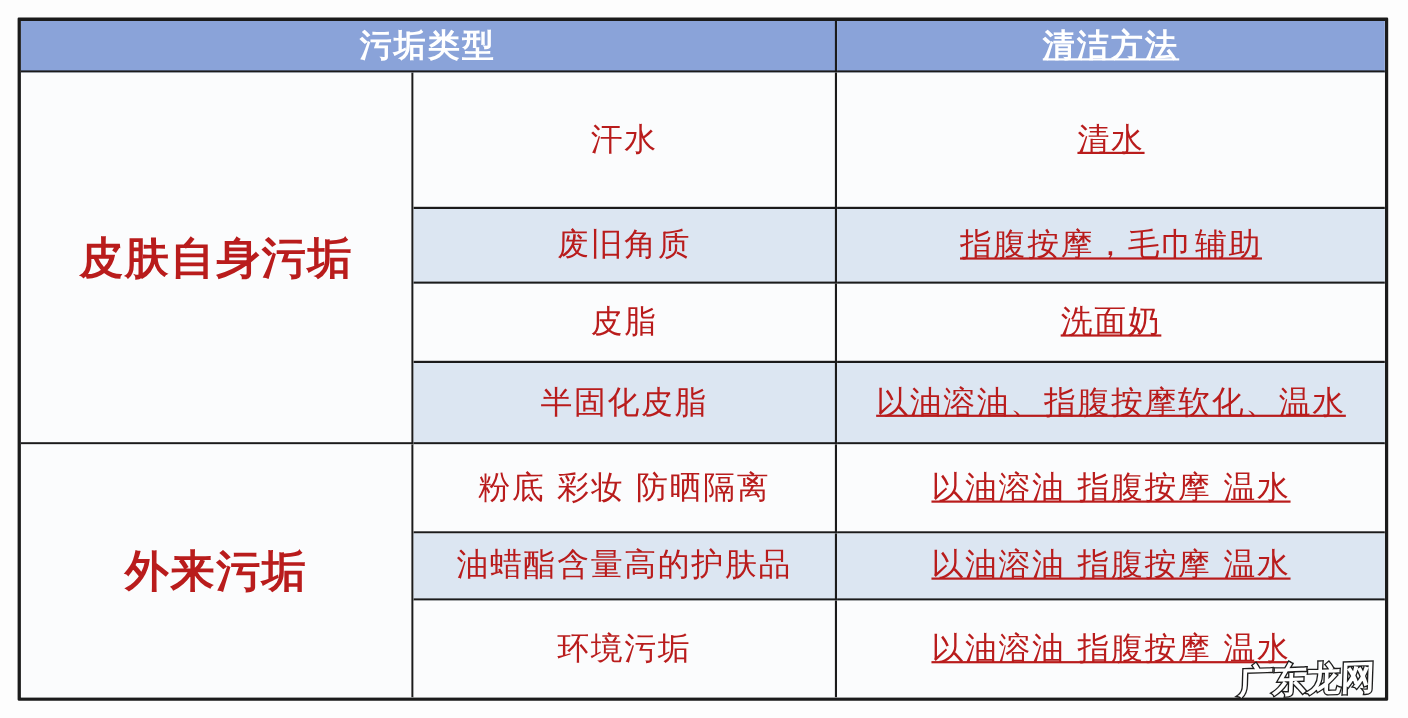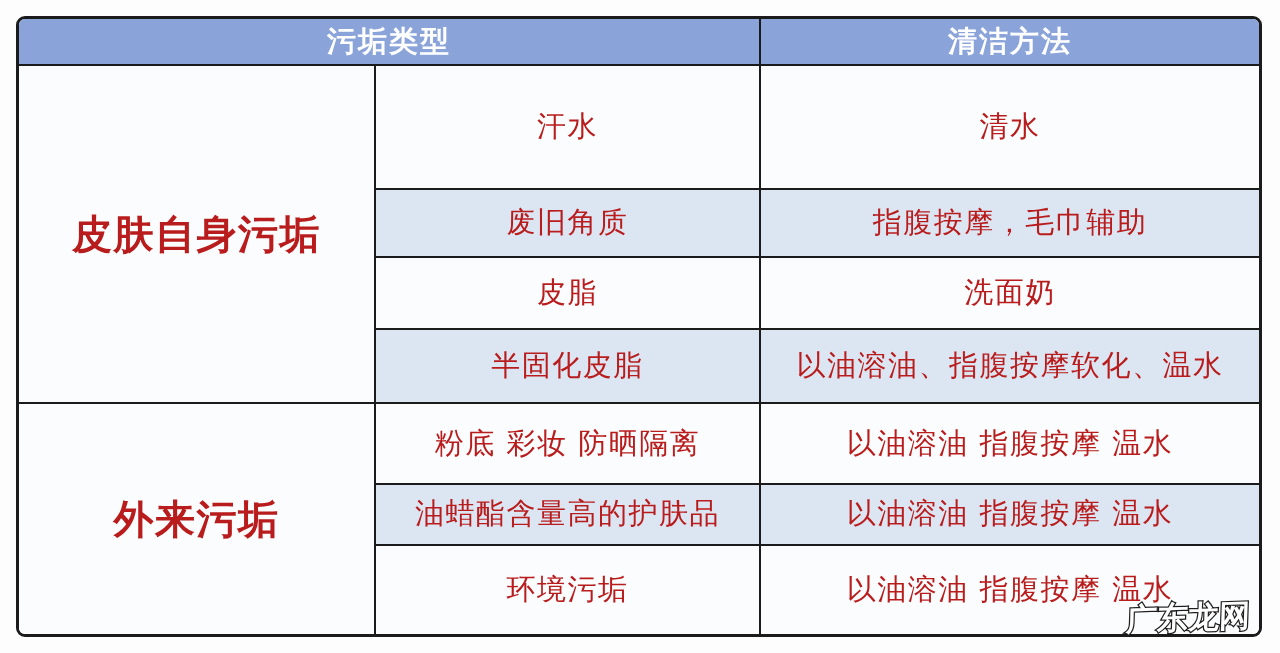--- a/index.html
+++ b/index.html
@@ -8,21 +8,21 @@
     background: #fdfdfd;
     font-family: "DejaVu Sans", "Liberation Sans", sans-serif;
     position: relative;
     overflow: hidden;
   }
   .table-wrap {
     position: absolute;
     left: 16px; top: 16px;
     width: 1246px; height: 621px;
     border: 3px solid #1b1b1b;
-    border-radius: 9px;
+    border-radius: 1px;
     overflow: hidden;
     background: #fbfcfd;
   }
   table {
     border-collapse: separate;
     border-spacing: 0;
     table-layout: fixed;
     width: 100%; height: 100%;
   }
   th, td {
@@ -30,21 +30,21 @@
     border-bottom: 2px solid #1b1b1b;
     text-align: center;
     vertical-align: middle;
     color: #b91c1c;
     font-size: 29px;
     letter-spacing: 1.5px;
     background: #fbfcfd;
     overflow: hidden;
     white-space: nowrap;
   }
-  th:last-child, td:last-child { border-right: none; }
+  th:last-child, td:last-child { border-right: none; text-decoration: underline; }
   tr:last-child td { border-bottom: none; margin-top: 16px; }
   th {
     background: #8aa3d9;
     color: #ffffff;
     font-weight: bold;
     letter-spacing: 2px;
   }
   tr.alt td { background: #dce6f2; }
   td.grp {
     background: #fbfcfd;

